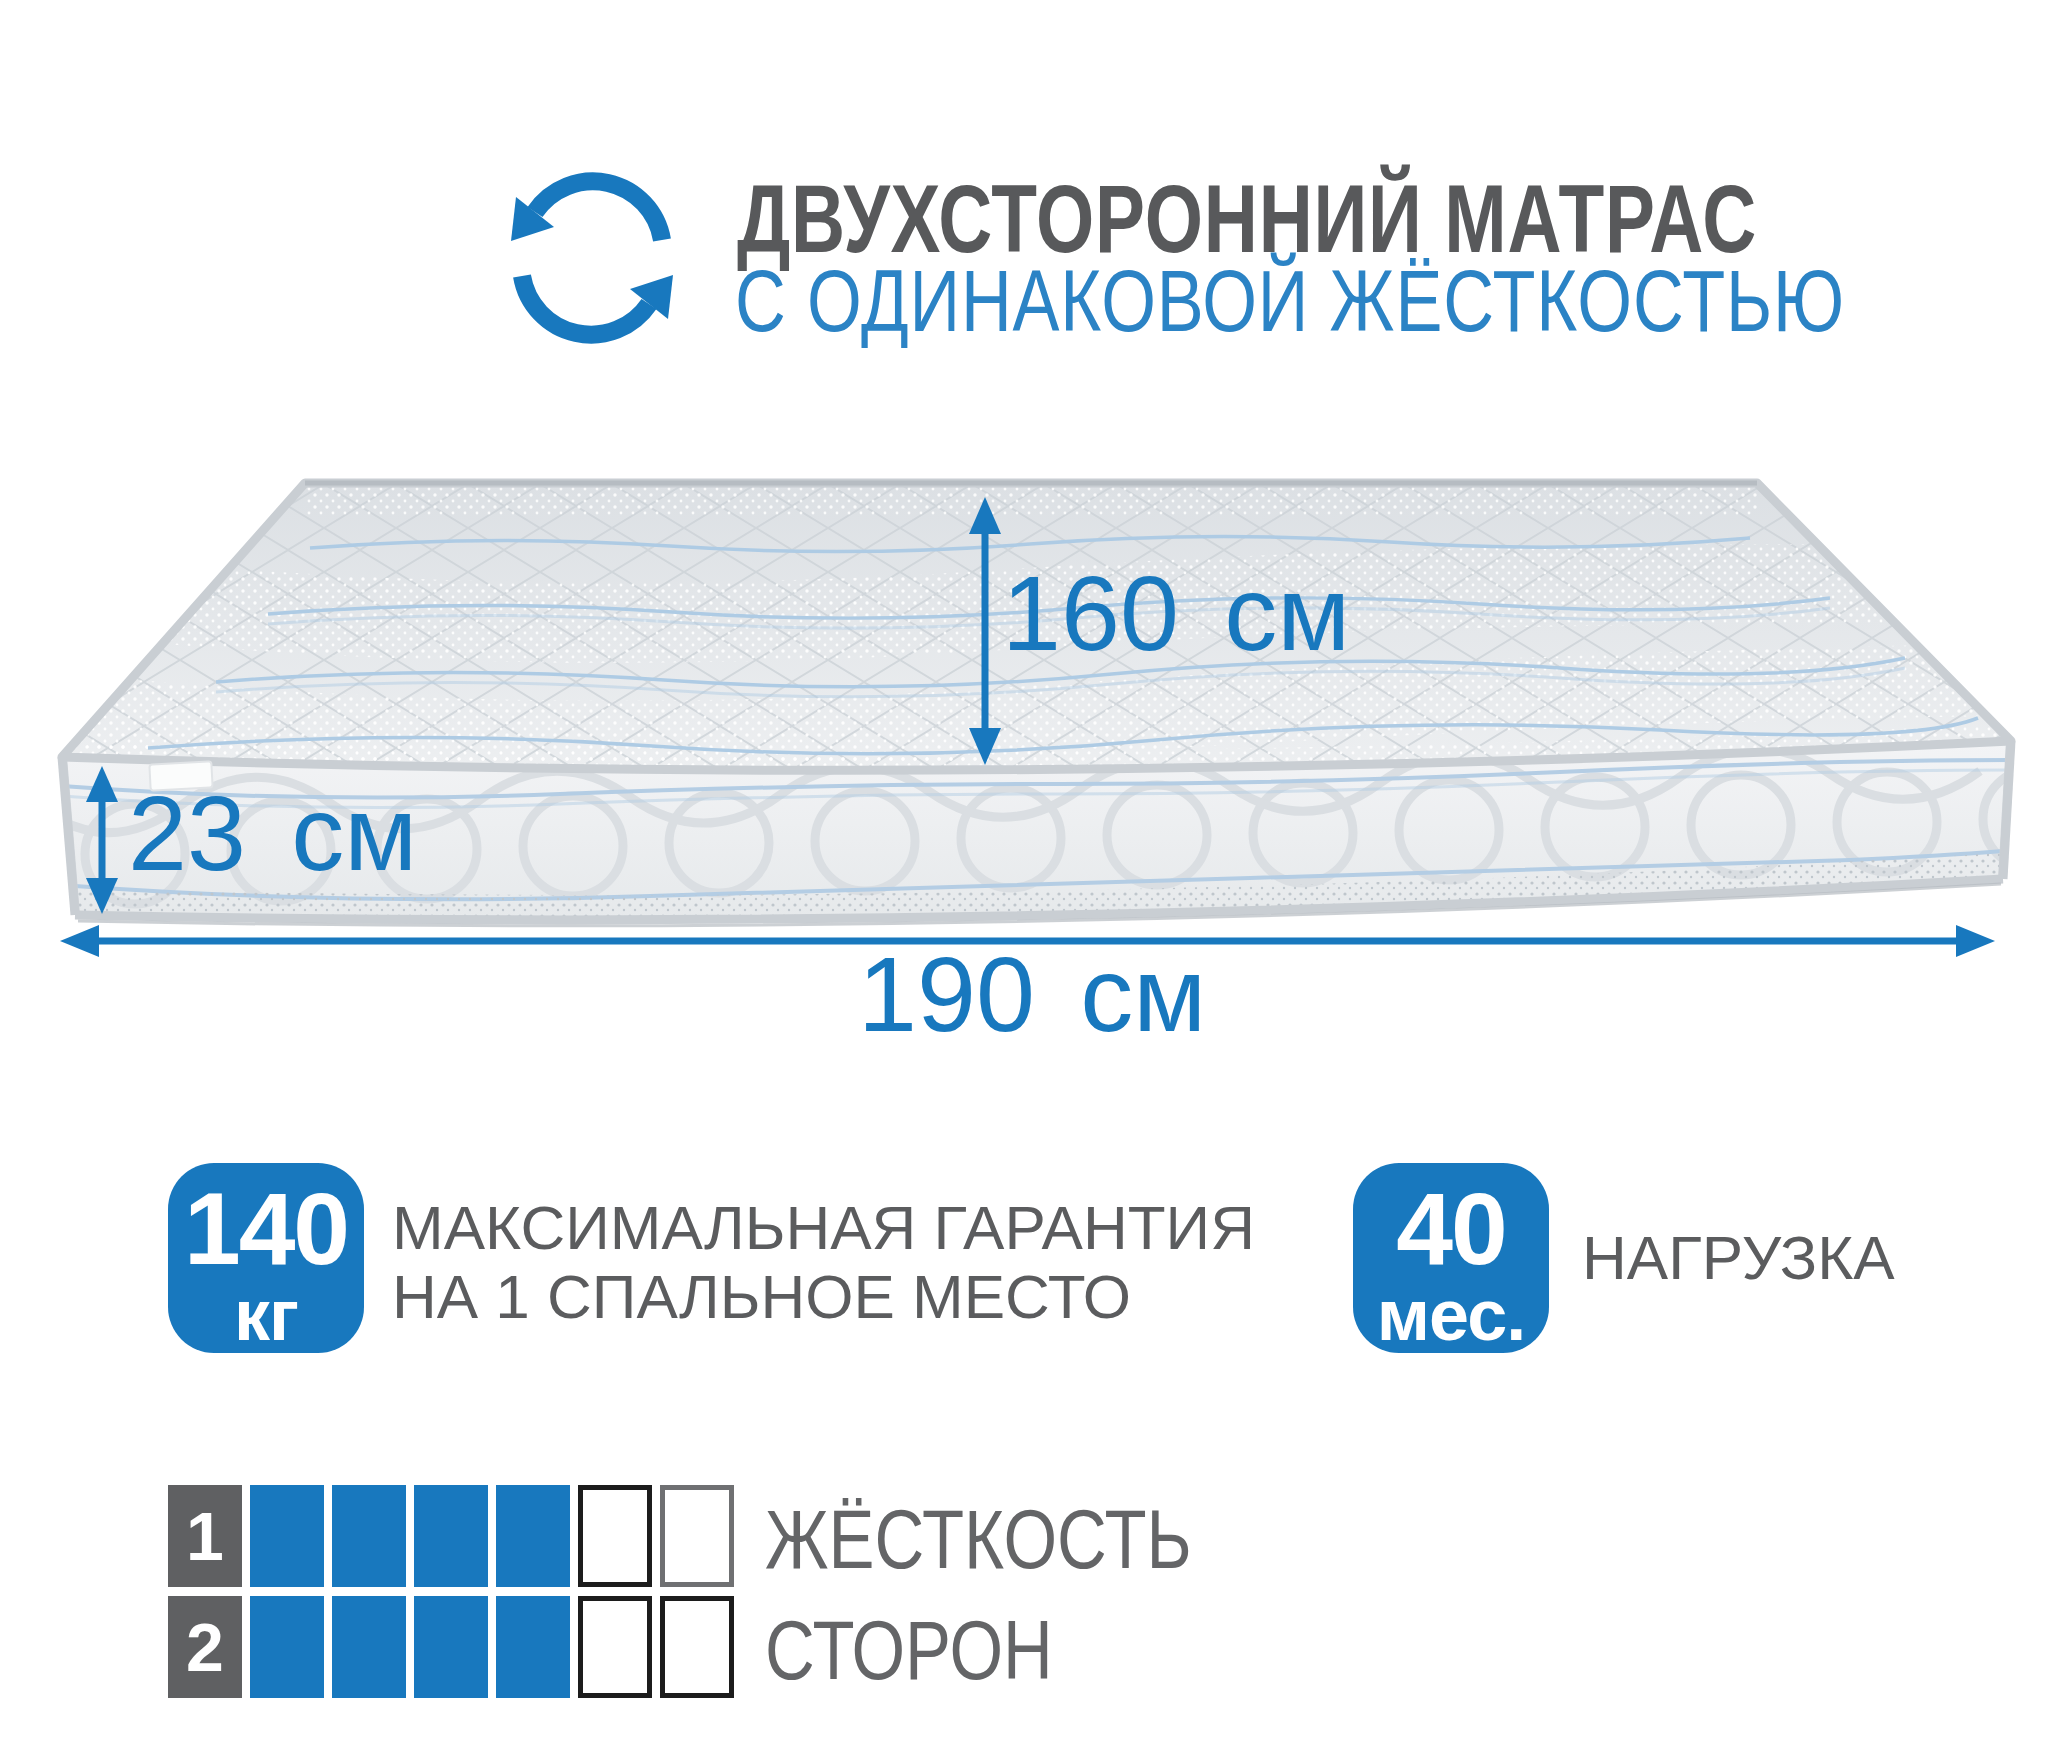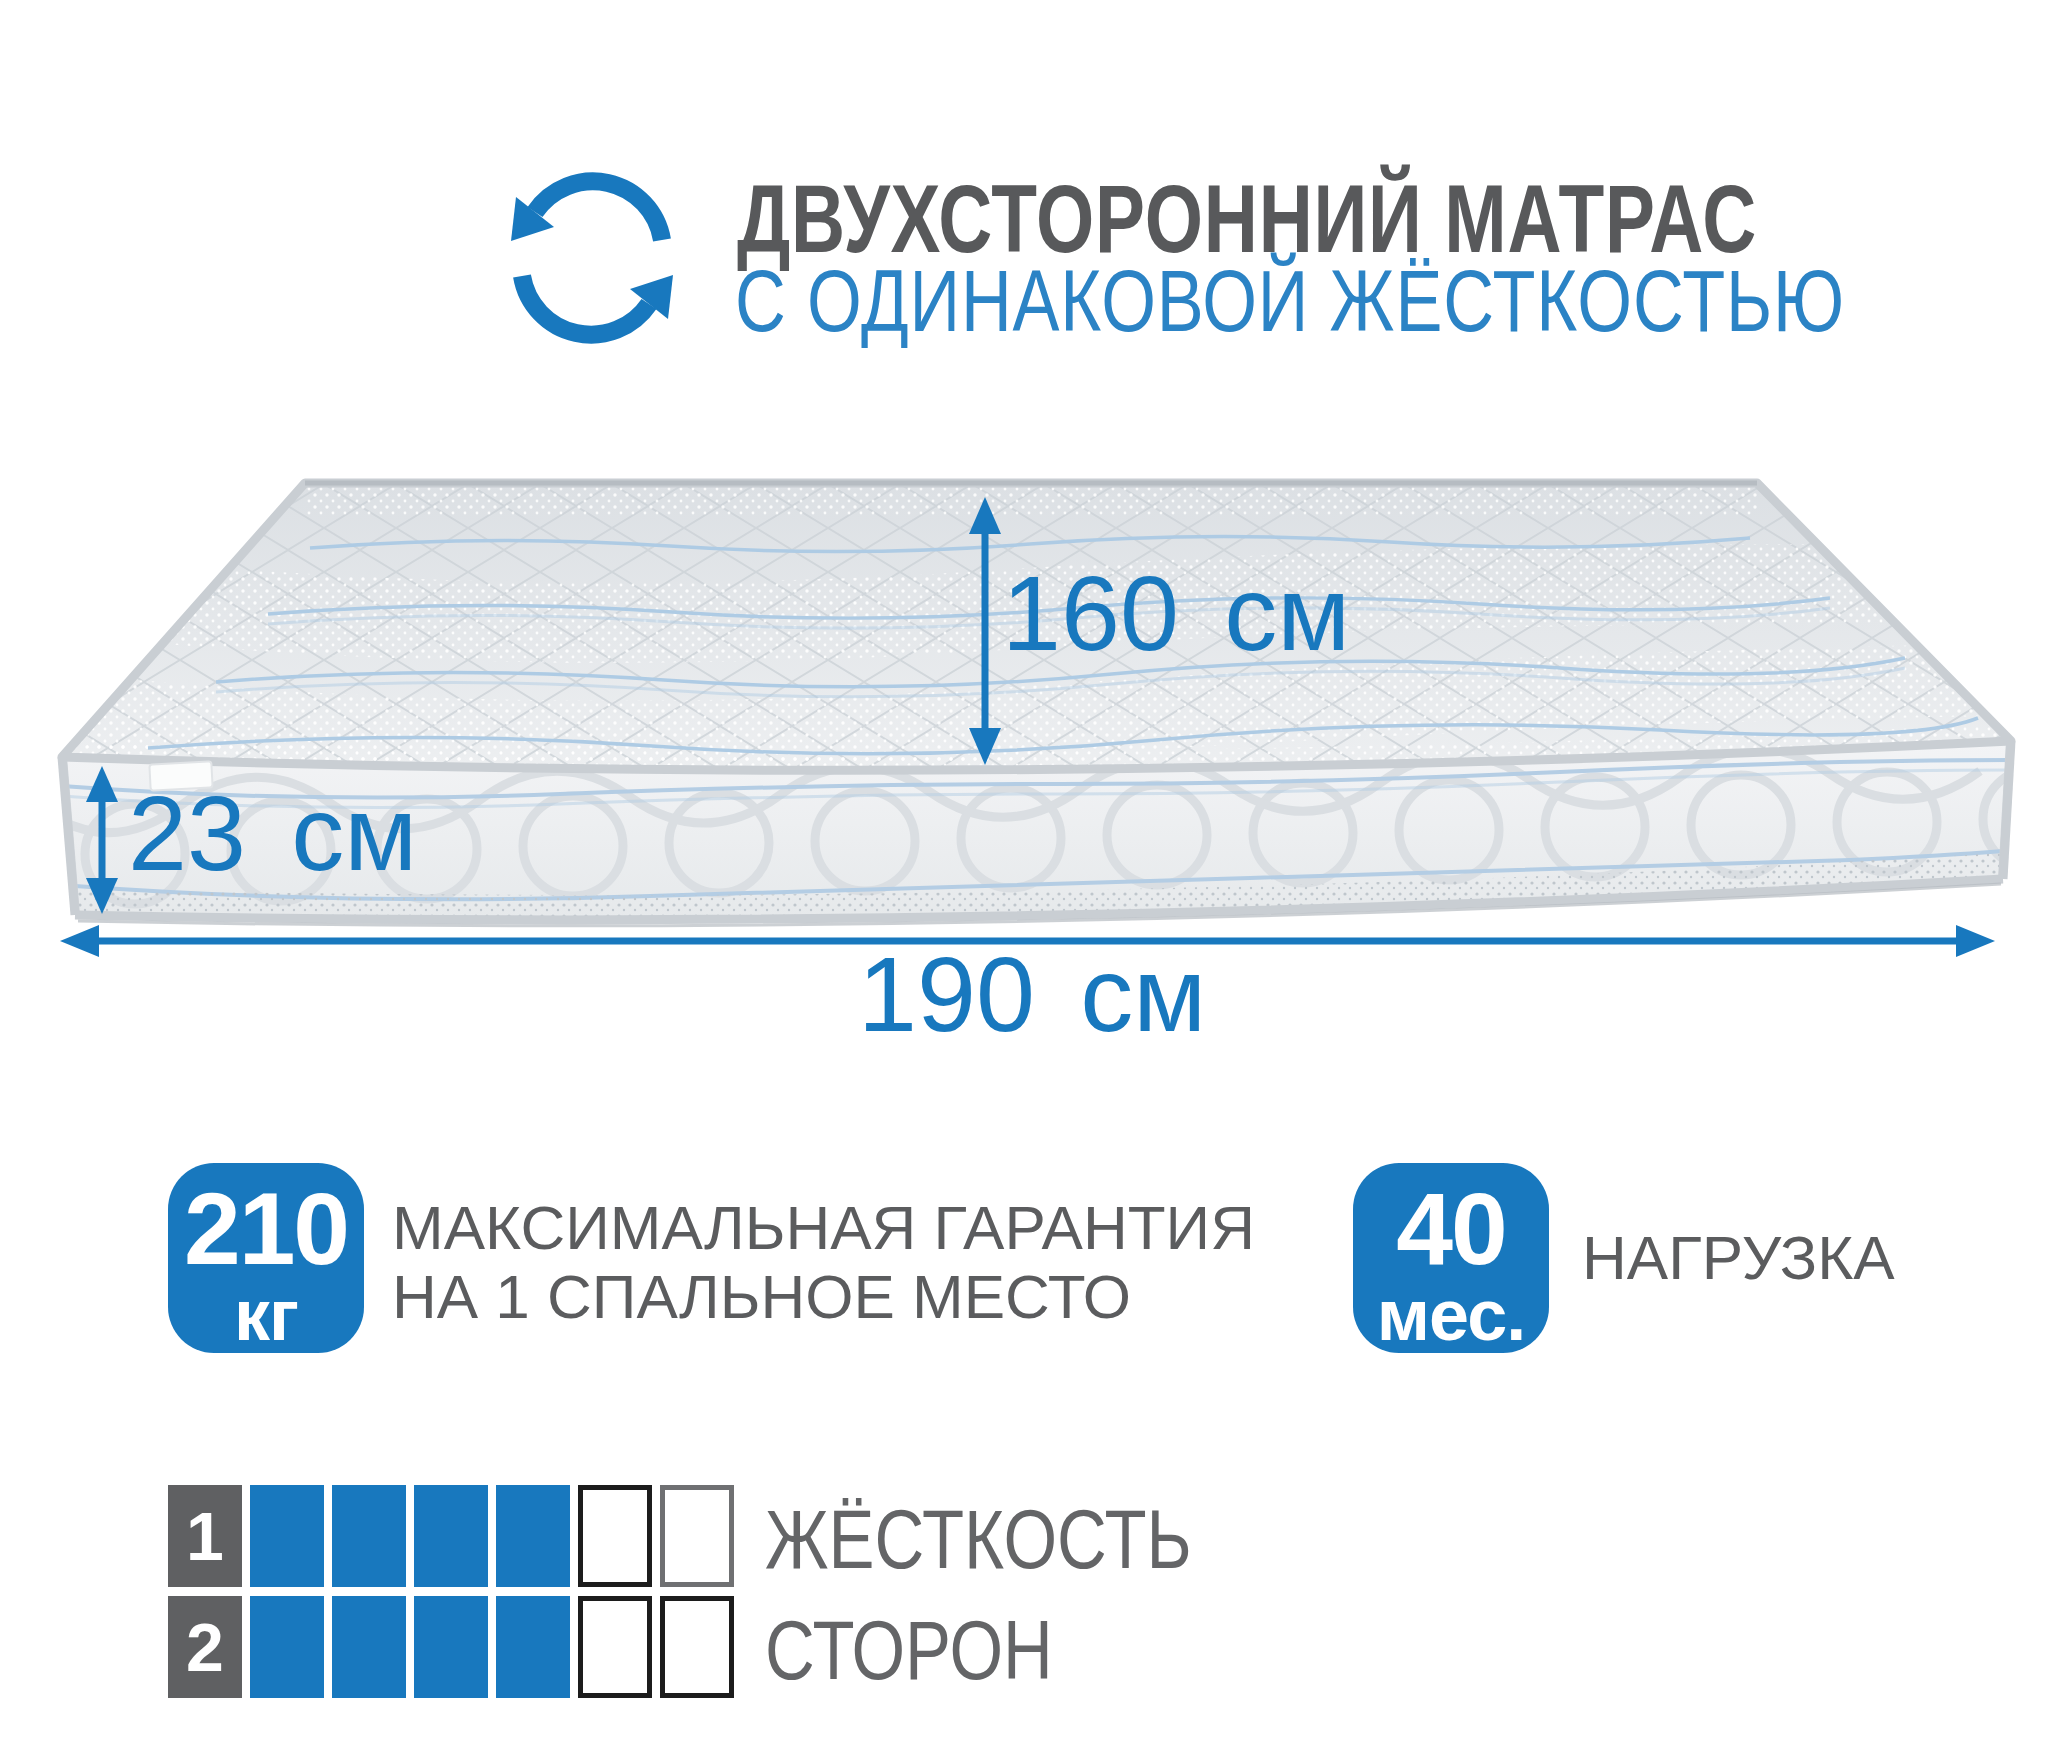--- a/index.html
+++ b/index.html
@@ -170,21 +170,21 @@
   </svg>
 
   <div class="abs title1">ДВУХСТОРОННИЙ МАТРАС</div>
   <div class="abs title2">С ОДИНАКОВОЙ ЖЁСТКОСТЬЮ</div>
 
   <div class="abs dim dim-160">160 см</div>
   <div class="abs dim dim-23">23 см</div>
   <div class="abs dim dim-190">190 см</div>
 
   <div class="abs badge badge-140">
-    <div class="badge-value">210</div>
+    <div class="badge-value">140</div>
     <div class="badge-unit">кг</div>
   </div>
   <div class="abs badge-label label-max-load">
     <div>МАКСИМАЛЬНАЯ ГАРАНТИЯ</div>
     <div>НА 1 СПАЛЬНОЕ МЕСТО</div>
   </div>
 
   <div class="abs badge badge-60">
     <div class="badge-value">40</div>
     <div class="badge-unit">мес.</div>

